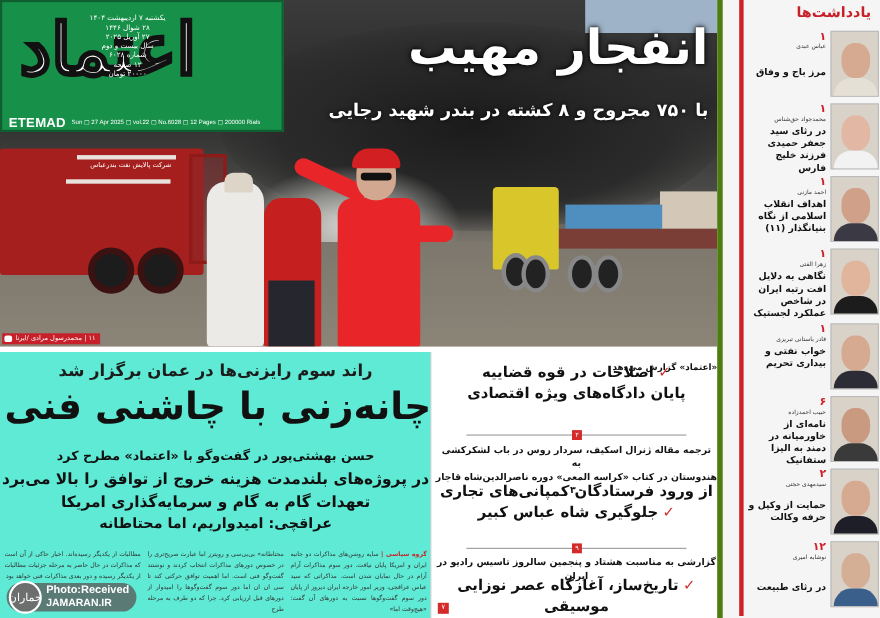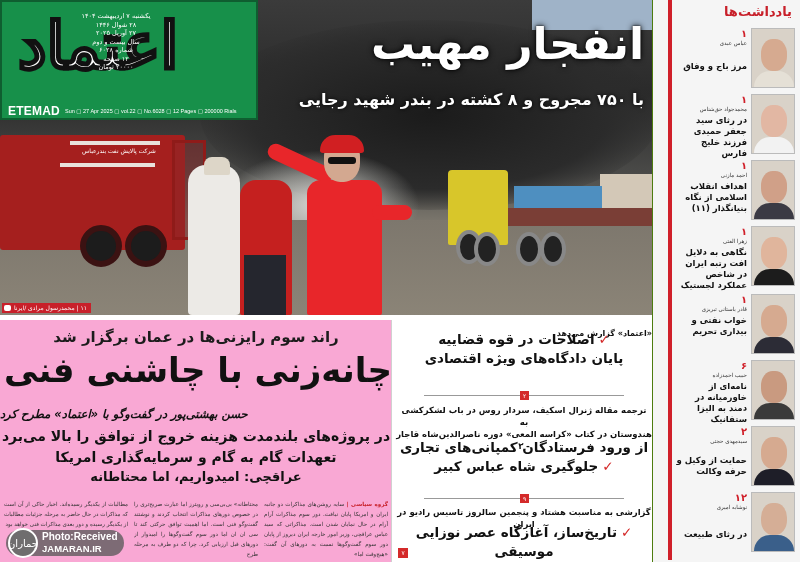--- a/index.html
+++ b/index.html
@@ -58,24 +58,24 @@
 
   .headline { position: absolute; right: 8px; top: 18px; font-size: 44px; font-weight: bold; color: #fff; direction: rtl;
     text-shadow: 0 0 6px #000, 0 0 2px #000; letter-spacing: -1px; }
   .subheadline { position: absolute; right: 8px; top: 90px; font-size: 16px; font-weight: bold; color: #fff; direction: rtl;
     text-shadow: 0 0 4px #000; white-space: nowrap; }
 
   .photo-credit { position: absolute; left: 2px; top: 303px; height: 10px; background: #c8202a; color: #fff; font-size: 6px; padding: 1px 4px 0 12px; direction: rtl; white-space: nowrap; }
   .photo-credit .cam { position: absolute; left: 2px; top: 2px; width: 7px; height: 6px; background: #fff; border-radius: 2px; }
 
   
-  .left-col { position: absolute; left: 0; top: 320px; width: 392px; height: 242px; background: #f9a8d4; border-right: 1px solid #d0d0d0; }
+  .left-col { position: absolute; left: 0; top: 320px; width: 392px; height: 242px; background: #5eead4; border-right: 1px solid #d0d0d0; }
   .l-kicker { position: absolute; left: 0; width: 392px; top: 8px; text-align: center; font-size: 15px; font-weight: bold; direction: rtl; color: #1c1c1c; }
   .l-title { position: absolute; left: 0; width: 392px; top: 30px; font-size: 34px; font-weight: bold; direction: rtl; color: #111; letter-spacing: -1px; }
-  .l-sub1 { position: absolute; left: 0; width: 392px; top: 87px; text-align: left; font-size: 11.5px; font-weight: bold; direction: rtl; font-style: italic; }
+  .l-sub1 { position: absolute; left: 0; width: 392px; top: 87px; text-align: center; font-size: 11.5px; font-weight: bold; direction: rtl; }
   .l-sub2 { position: absolute; left: 0; width: 392px; top: 106px; text-align: center; font-size: 14px; font-weight: bold; direction: rtl; line-height: 21px; }
   .l-sub3 { position: absolute; left: 0; width: 392px; top: 149px; text-align: center; font-size: 13px; font-weight: bold; direction: rtl; }
   .l-cols { position: absolute; left: 0; top: 179px; width: 392px; height: 60px; display: flex; flex-direction: row-reverse; gap: 6px; padding: 0 4px; }
   .l-cols .col { flex: 1; font-size: 5.6px; line-height: 10px; direction: rtl; text-align: justify; color: #333; overflow: hidden; }
   .l-cols .col .lead { color: #c8202a; font-weight: bold; }
 
   .watermark { position: absolute; left: 6px; top: 530px; width: 118px; height: 26px; background: rgba(90,90,90,.78); border-radius: 13px; }
   .watermark .seal { position: absolute; left: 2px; top: -2px; width: 30px; height: 30px; border-radius: 50%; border: 2px solid #fff; background: rgba(110,110,110,.9);
     color: #fff; font-size: 10px; display: flex; align-items: center; justify-content: center; }
   .watermark .t1 { position: absolute; left: 36px; top: 1px; font-family: "Liberation Sans", sans-serif; font-size: 10px; font-weight: bold; color: #fff; }
@@ -90,21 +90,21 @@
   .m-sep { position: absolute; left: 28px; width: 200px; height: 1px; background: #999; }
   .m-sep .num { position: absolute; left: 96px; top: -4px; width: 9px; height: 9px; background: #d42a2a; color: #fff; font-size: 6px; text-align: center; line-height: 9px; }
   .m-sep1 { top: 75px; } .m-sep2 { top: 178px; }
   .m-desc { position: absolute; left: 0; width: 256px; text-align: center; font-size: 8.5px; font-weight: bold; direction: rtl; line-height: 12px; }
   .m-d1 { top: 84px; } .m-d2 { top: 186px; }
   .m-t2 { top: 118px; }
   .m-t3 { top: 203px; }
   .m-pagebadge { position: absolute; left: 2px; top: 228px; width: 10px; height: 10px; background: #d42a2a; color: #fff; font-size: 6px; text-align: center; line-height: 10px; }
 
   
-  .sidebar { position: absolute; left: 652px; top: 0; width: 148px; height: 562px; background: #f5f5f5; border-left: 1px solid #4d7c0f; }
+  .sidebar { position: absolute; left: 652px; top: 0; width: 148px; height: 562px; background: #f5f5f5; border-left: 5px solid #4d7c0f; }
   .sidebar .redbar { position: absolute; left: 15px; top: 0; width: 4px; height: 560px; background: #d0202a; }
   .sidebar .title { position: absolute; right: 8px; top: 4px; font-size: 13px; font-weight: bold; color: #c8202a; direction: rtl; }
   .s-item { position: absolute; left: 22px; width: 124px; height: 62px; }
   .s-item .photo { position: absolute; right: 4px; top: 0; width: 44px; height: 60px; border: 1px solid #bbb; background: #d9d2c8; overflow: hidden; }
   .s-item .photo .face { position: absolute; left: 9px; top: 10px; width: 26px; height: 32px; border-radius: 45%; background: #d6aa90; }
   .s-item .photo .shoulders { position: absolute; left: 2px; top: 42px; width: 40px; height: 20px; border-radius: 16px 16px 0 0; background: #4a4a55; }
   .s-item .txt { position: absolute; right: 52px; top: 0; width: 72px; direction: rtl; text-align: right; }
   .s-item .page { font-size: 10px; font-weight: bold; color: #d0202a; line-height: 11px; }
   .s-item .author { font-size: 5.5px; color: #333; line-height: 8px; }
   .s-item .headline-s { font-size: 8.5px; font-weight: bold; color: #111; line-height: 11px; margin-top: 2px; }

